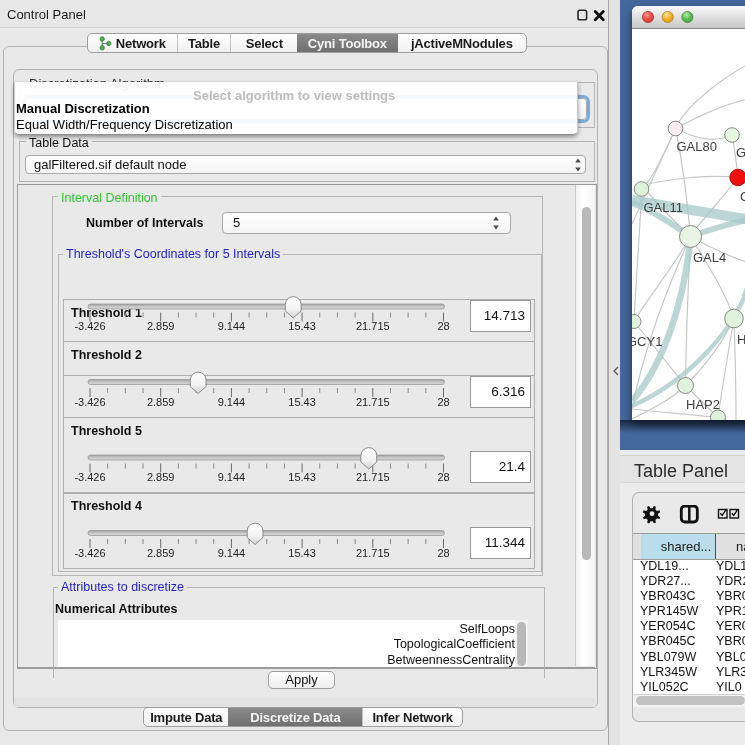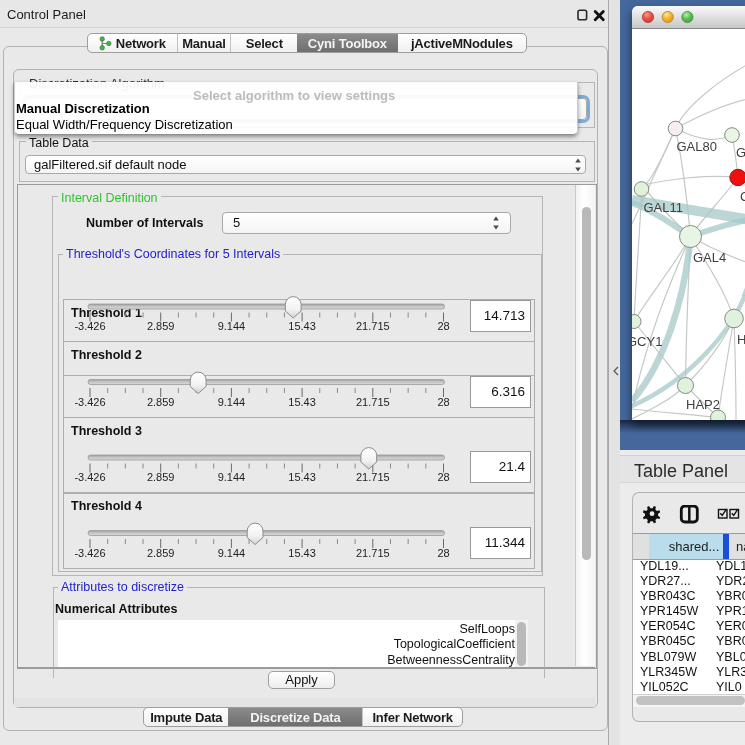--- a/index.html
+++ b/index.html
@@ -49,21 +49,21 @@
   </svg>
 
   <div class="seg" style="left:87px;top:33px;width:438px;height:18px">
     <div class="s" style="width:89px">
       <svg width="13" height="15" viewBox="0 0 13 15" style="margin-right:4px">
         <path d="M3.2 3.5 V11.5 M3.2 7.5 H9" stroke="#7a7a7a" stroke-width="1.2" fill="none"></path>
         <circle cx="3.2" cy="3" r="2.2" fill="#4caf50" stroke="#2e7d32" stroke-width="0.7"></circle>
         <circle cx="3.2" cy="11.8" r="2.2" fill="#4caf50" stroke="#2e7d32" stroke-width="0.7"></circle>
         <circle cx="9.8" cy="7.5" r="2.2" fill="#4caf50" stroke="#2e7d32" stroke-width="0.7"></circle>
       </svg>Network</div>
-    <div class="s sep" style="width:53px">Manual</div>
+    <div class="s sep" style="width:53px">Table</div>
     <div class="s sep" style="width:66px">Select</div>
     <div class="s dark" style="width:101px">Cyni Toolbox</div>
     <div class="s" style="width:129px">jActiveMNodules</div>
   </div>
 
   <div class="rbox" style="left:3px;top:46px;width:603px;height:683px;"></div>
   <div class="rbox" style="left:13px;top:69px;width:583px;height:637px;background:#e9e9e9;"></div>
   <div id="leftcontent" class="abs" style="left:0;top:0;width:620px;height:745px;">
 
     <div class="gbox" style="left:19px;top:82px;width:574px;height:44px;"></div>
@@ -97,21 +97,21 @@
     <div class="gtitle" style="left:63px;top:248px;color:#2222cc;">Threshold's Coordinates for 5 Intervals</div>
     <div class="thblock" style="top:282px;margin-top:17px;">
         <span class="bt">Threshold 1</span>
       </div>
     <div class="vbox" style="top:300.0px;">14.713</div>
     <div class="thblock" style="top:341.0px;">
         <span class="bt">Threshold 2</span>
       </div>
     <div class="vbox" style="top:375.5px;">6.316</div>
     <div class="thblock" style="top:416.5px;">
-        <span class="bt">Threshold 3</span>
+        <span class="bt">Threshold 5</span>
       </div>
     <div class="vbox" style="top:451.0px;">21.4</div>
     <div class="thblock" style="top:492.0px;">
         <span class="bt">Threshold 4</span>
       </div>
     <div class="vbox" style="top:526.5px;">11.344</div>
     <svg class="abs" style="left:60px;top:0;width:420px;height:570px" width="420" height="570" viewBox="0 0 420 570">
       <defs>
         <linearGradient id="thg" x1="0" y1="0" x2="0" y2="1">
           <stop offset="0" stop-color="#ffffff"></stop>
@@ -303,21 +303,21 @@
       <g stroke="#111" fill="none" stroke-width="1.4">
         <rect x="75.5" y="4.5" width="8.5" height="8.5"></rect>
         <path d="M77.3 8.2 L79.2 10.4 L83.4 4.2"></path>
         <rect x="87" y="4.5" width="8.5" height="8.5"></rect>
         <path d="M88.8 8.2 L90.7 10.4 L94.9 4.2"></path>
       </g>
     </svg>
 
     <div class="abs" style="left:13px;top:533px;width:112px;height:174px;background:#fff;overflow:hidden;">
       <div class="abs" style="left:0;top:0;width:112px;height:25px;border-top:1px solid #9c9c9c;border-bottom:1px solid #9c9c9c;background:#e0e0e0;">
-        <div class="abs" style="left:16px;top:0;width:74px;height:25px;background:#b9ddeb;border-right:6px solid #1d4ed8;text-align:center;line-height:25px;font-size:13px;color:#222;padding-left:16px;width:58px;">shared...</div>
+        <div class="abs" style="left:8px;top:0;width:74px;height:25px;background:#b9ddeb;border-right:1px solid #1d4ed8;text-align:center;line-height:25px;font-size:13px;color:#222;padding-left:16px;width:58px;">shared...</div>
         <div class="abs" style="left:103px;top:0;width:20px;height:25px;line-height:25px;font-size:13px;color:#222;">na...</div>
       </div>
       <div class="abs" style="left:7px;top:26px;font-size:12.5px;color:#131313;line-height:15.1px;white-space:pre;">YDL19...
 YDR27...
 YBR043C
 YPR145W
 YER054C
 YBR045C
 YBL079W
 YLR345W

